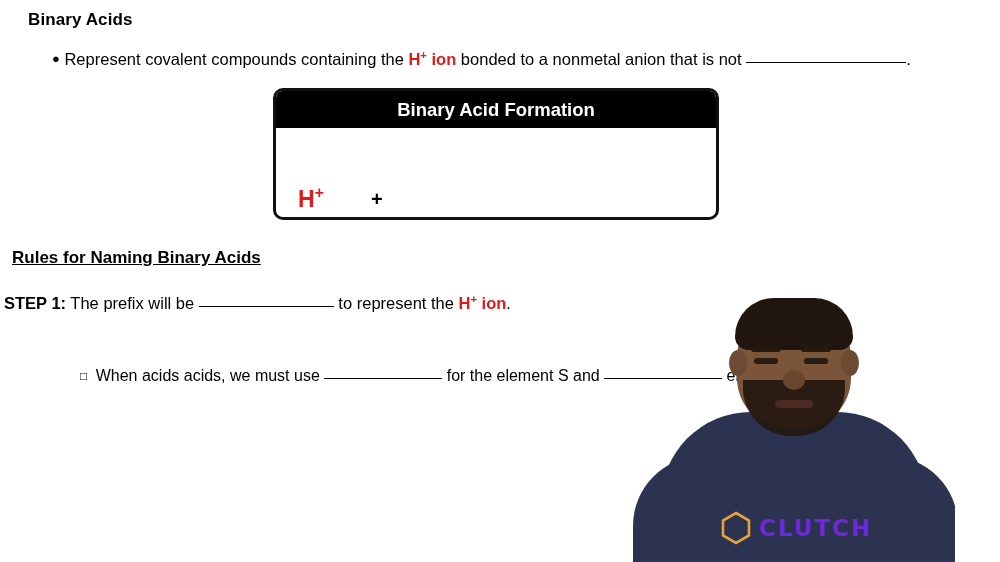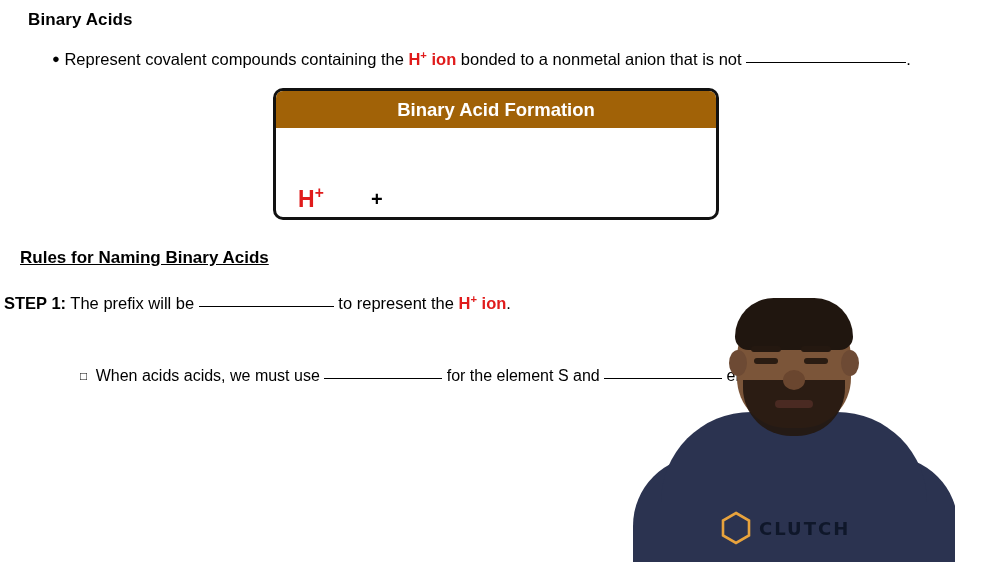--- a/index.html
+++ b/index.html
@@ -63,21 +63,21 @@
     width: 446px;
     height: 132px;
     border: 3px solid #111;
     border-radius: 10px;
     background: #fff;
     box-sizing: border-box;
     overflow: hidden;
   }
   .formation-header {
     height: 37px;
-    background: #a16207;
+    background: #000000;
     color: #ffffff;
     font-size: 18.5px;
     font-weight: bold;
     display: flex;
     align-items: center;
     justify-content: center;
   }
   .formation-body {
     position: relative;
     height: 89px;
@@ -111,21 +111,21 @@
     width: 0;
     height: 0;
     border-top: 7px solid transparent;
     border-bottom: 7px solid transparent;
     border-left: 14px solid #000;
   }
 
   
   .rules-title {
     position: absolute;
-    left: 20px;
+    left: 12px;
     top: 248px;
     font-size: 17px;
     font-weight: bold;
     text-decoration: underline;
   }
   .step {
     position: absolute;
     left: 4px;
     font-size: 16.5px;
     white-space: nowrap;
@@ -291,23 +291,23 @@
     align-items: center;
     gap: 8px;
   }
   .pr-hex {
     width: 30px;
     height: 34px;
     position: relative;
   }
   .pr-hex svg { display: block; }
   .pr-logo-text {
-    font-size: 18px;
-    font-weight: bold;
-    color: #0f172a;
+    font-size: 23px;
+    font-weight: bold;
+    color: #6d28d9;
     letter-spacing: 2px;
     font-family: "DejaVu Sans", sans-serif;
   }
 </style>
 </head>
 <body>
 
 <div class="page">
 
   <div class="title">Binary Acids</div>

